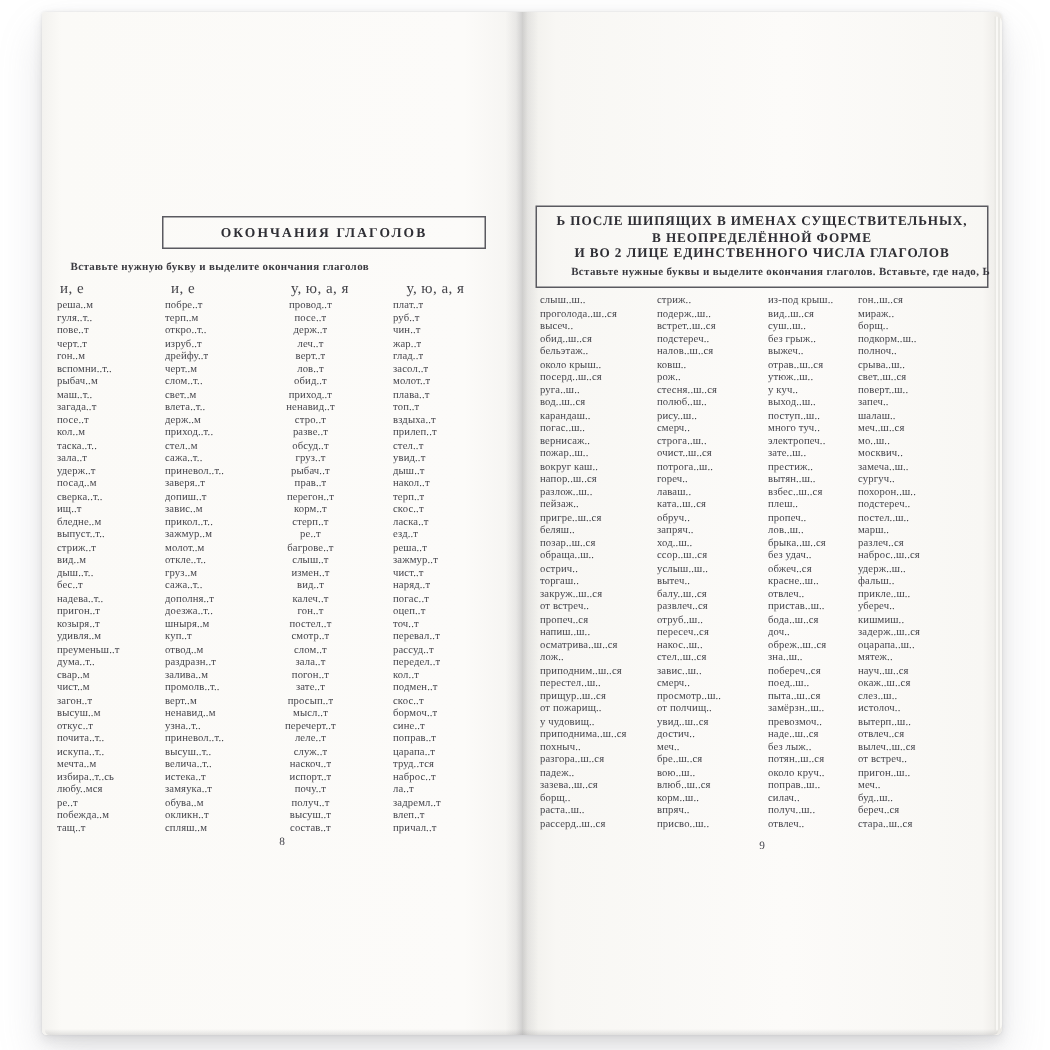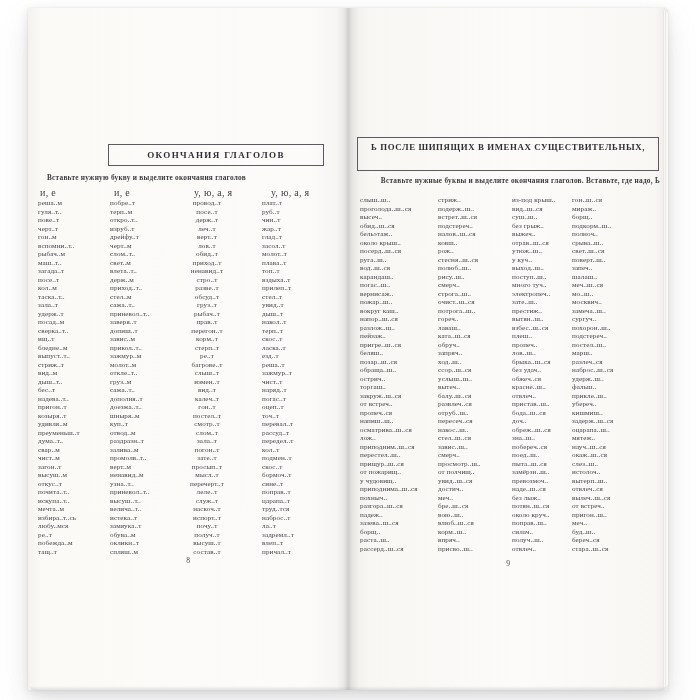--- a/index.html
+++ b/index.html
@@ -238,20 +238,22 @@
         <div>задремл..т</div>
         <div>влеп..т</div>
         <div>причал..т</div>
       </div>
     <div class="pagenum pn-left">8</div>
   </div>
 
   <div class="page right">
     <div class="tbox tbox-right">
       <div>Ь ПОСЛЕ ШИПЯЩИХ В ИМЕНАХ СУЩЕСТВИТЕЛЬНЫХ,</div>
+      <div>В НЕОПРЕДЕЛЁННОЙ ФОРМЕ</div>
+      <div>И ВО 2 ЛИЦЕ ЕДИНСТВЕННОГО ЧИСЛА ГЛАГОЛОВ</div>
     </div>
     <div class="subtitle subtitle-right">Вставьте нужные буквы и выделите окончания глаголов. Вставьте, где надо, Ь</div>
     <div class="col rc1">
         <div>слыш..ш..</div>
         <div>проголода..ш..ся</div>
         <div>высеч..</div>
         <div>обид..ш..ся</div>
         <div>бельэтаж..</div>
         <div>около крыш..</div>
         <div>посерд..ш..ся</div>

